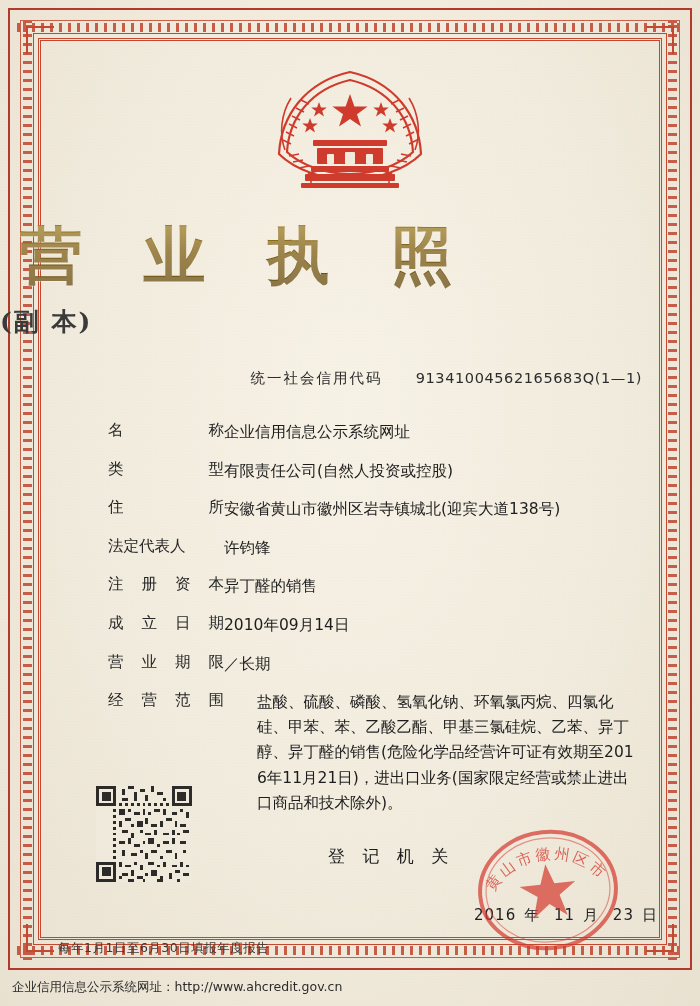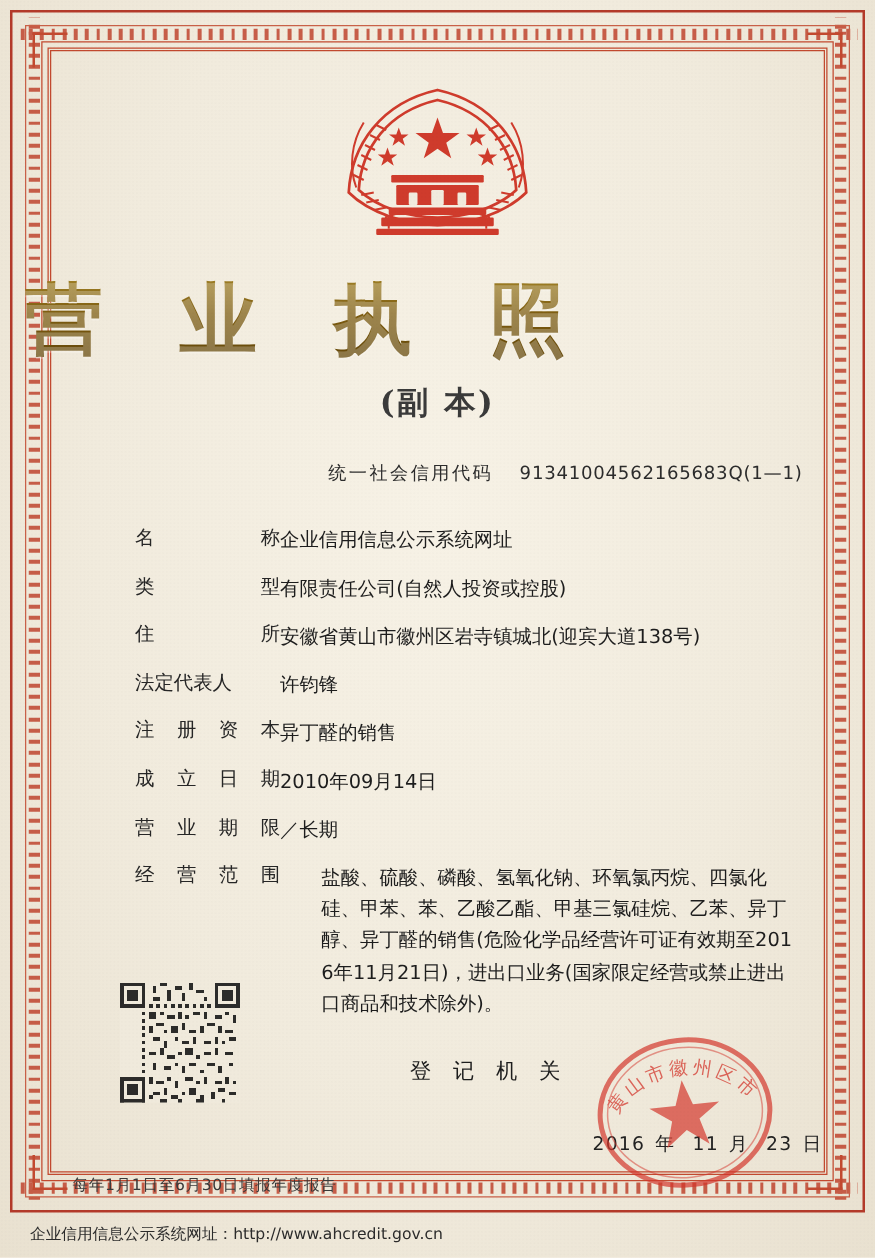--- a/index.html
+++ b/index.html
@@ -64,31 +64,31 @@
     font-family:"DejaVu Serif","Liberation Serif",serif;
     font-size:62px;font-weight:bold;letter-spacing:20px;
     text-indent:20px;
     color:#7a5a13;
     background:linear-gradient(180deg,#a98a2d 0%,#7d5c10 45%,#5d4208 100%);
     -webkit-background-clip:text;background-clip:text;
     -webkit-text-fill-color:transparent;
     text-shadow:0 1px 0 rgba(255,255,255,.25);
   }
   .subtitle{
-    position:absolute;left:0;right:0;top:305px;text-align:center;
+    position:absolute;left:0;right:0;top:305px;
     font-family:"DejaVu Serif","Liberation Serif",serif;
     font-size:25px;font-weight:bold;color:#3a3a3a;letter-spacing:2px;
   }
   .code-line{
     position:absolute;right:58px;top:369px;
     font-size:14.5px;color:#2c2c2c;letter-spacing:.5px;
     font-family:"DejaVu Sans","Liberation Sans",sans-serif;
   }
   .code-line .lbl{letter-spacing:2px;}
-  .code-line .val{margin-left:16px;letter-spacing:.6px;}
+  .code-line .val{margin-left:28px;letter-spacing:.6px;}
 
   
   .fields{
     position:absolute;left:108px;top:420px;right:60px;
   }
   .row{display:flex;margin-bottom:13.5px;align-items:flex-start;}
   .row .label{
     width:116px;flex:0 0 116px;
     font-size:15.5px;color:#262626;
     display:flex;justify-content:space-between;
@@ -124,21 +124,21 @@
     opacity:.82;
   }
   .annual-note{
     position:absolute;left:58px;top:940px;
     font-size:12.5px;color:#3a3a3a;letter-spacing:.5px;
   }
   
   .footer{
     position:absolute;left:0;right:0;bottom:6px;height:26px;
     display:flex;justify-content:space-between;align-items:center;
-    padding:0 24px;box-sizing:border-box;
+    padding:0 12px;box-sizing:border-box;
     font-size:12.5px;color:#2b2b2b;
   }
   .footer .left{font-family:"DejaVu Sans","Liberation Sans",sans-serif;}
   .footer .right{font-family:"DejaVu Sans","Liberation Sans",sans-serif;}
   .noise{
     position:absolute;inset:0;pointer-events:none;
     background-image:radial-gradient(rgba(0,0,0,.025) 1px,transparent 1px);
     background-size:3px 3px;opacity:.5;
   }
 </style>

